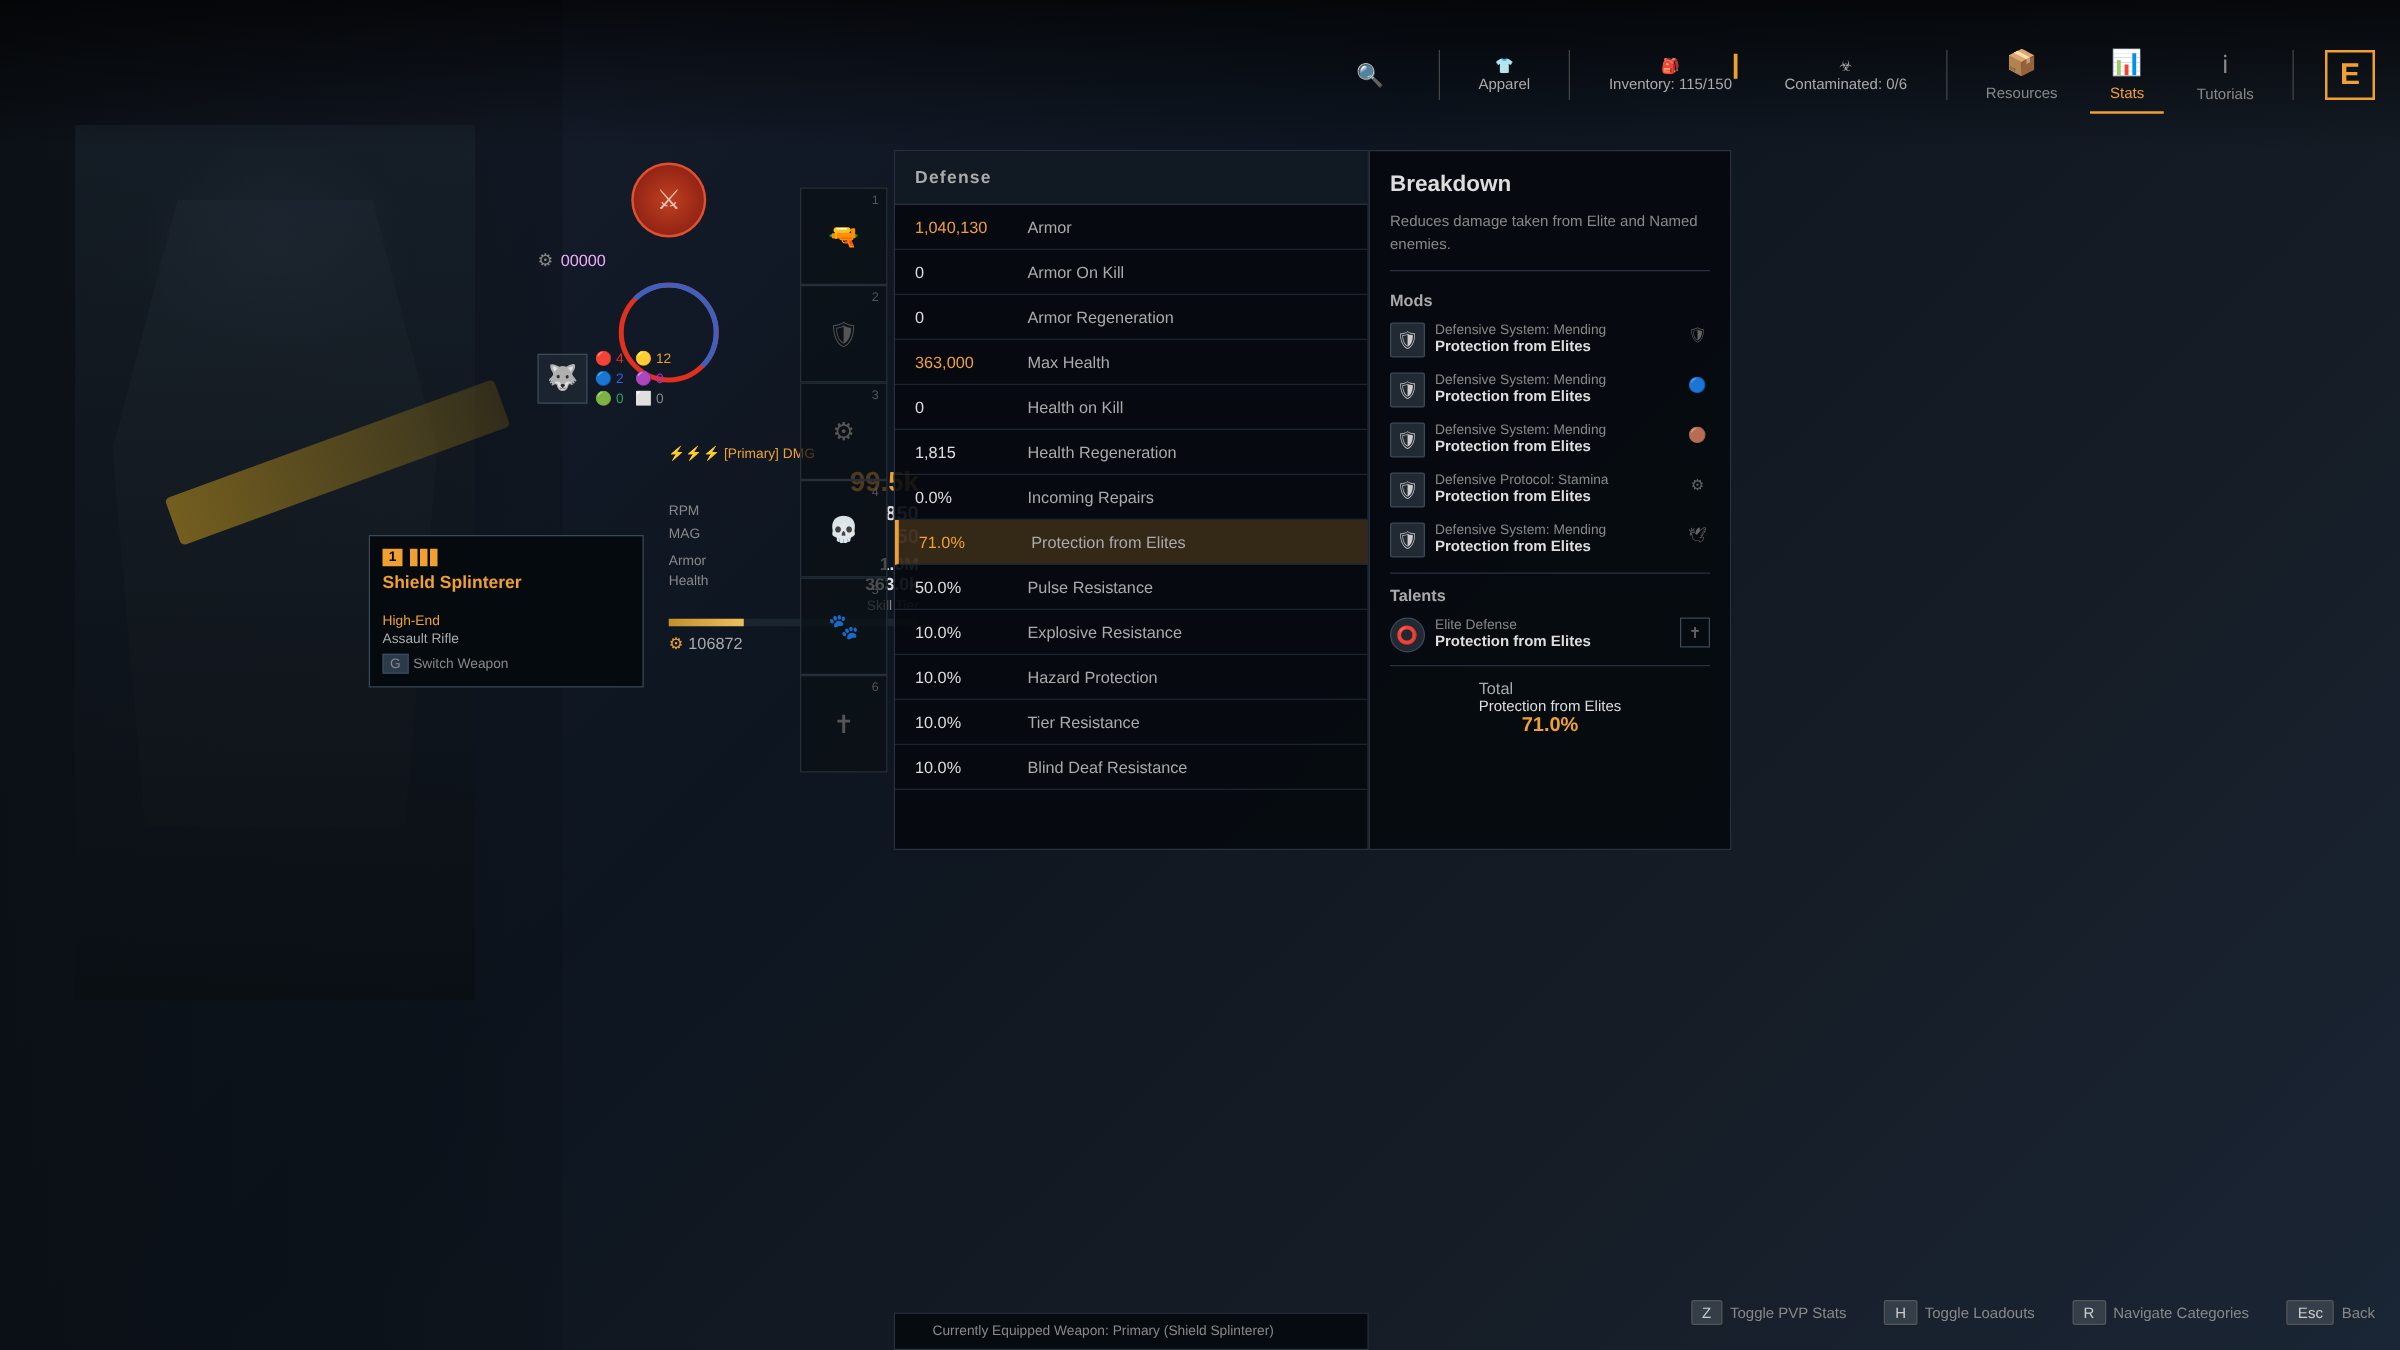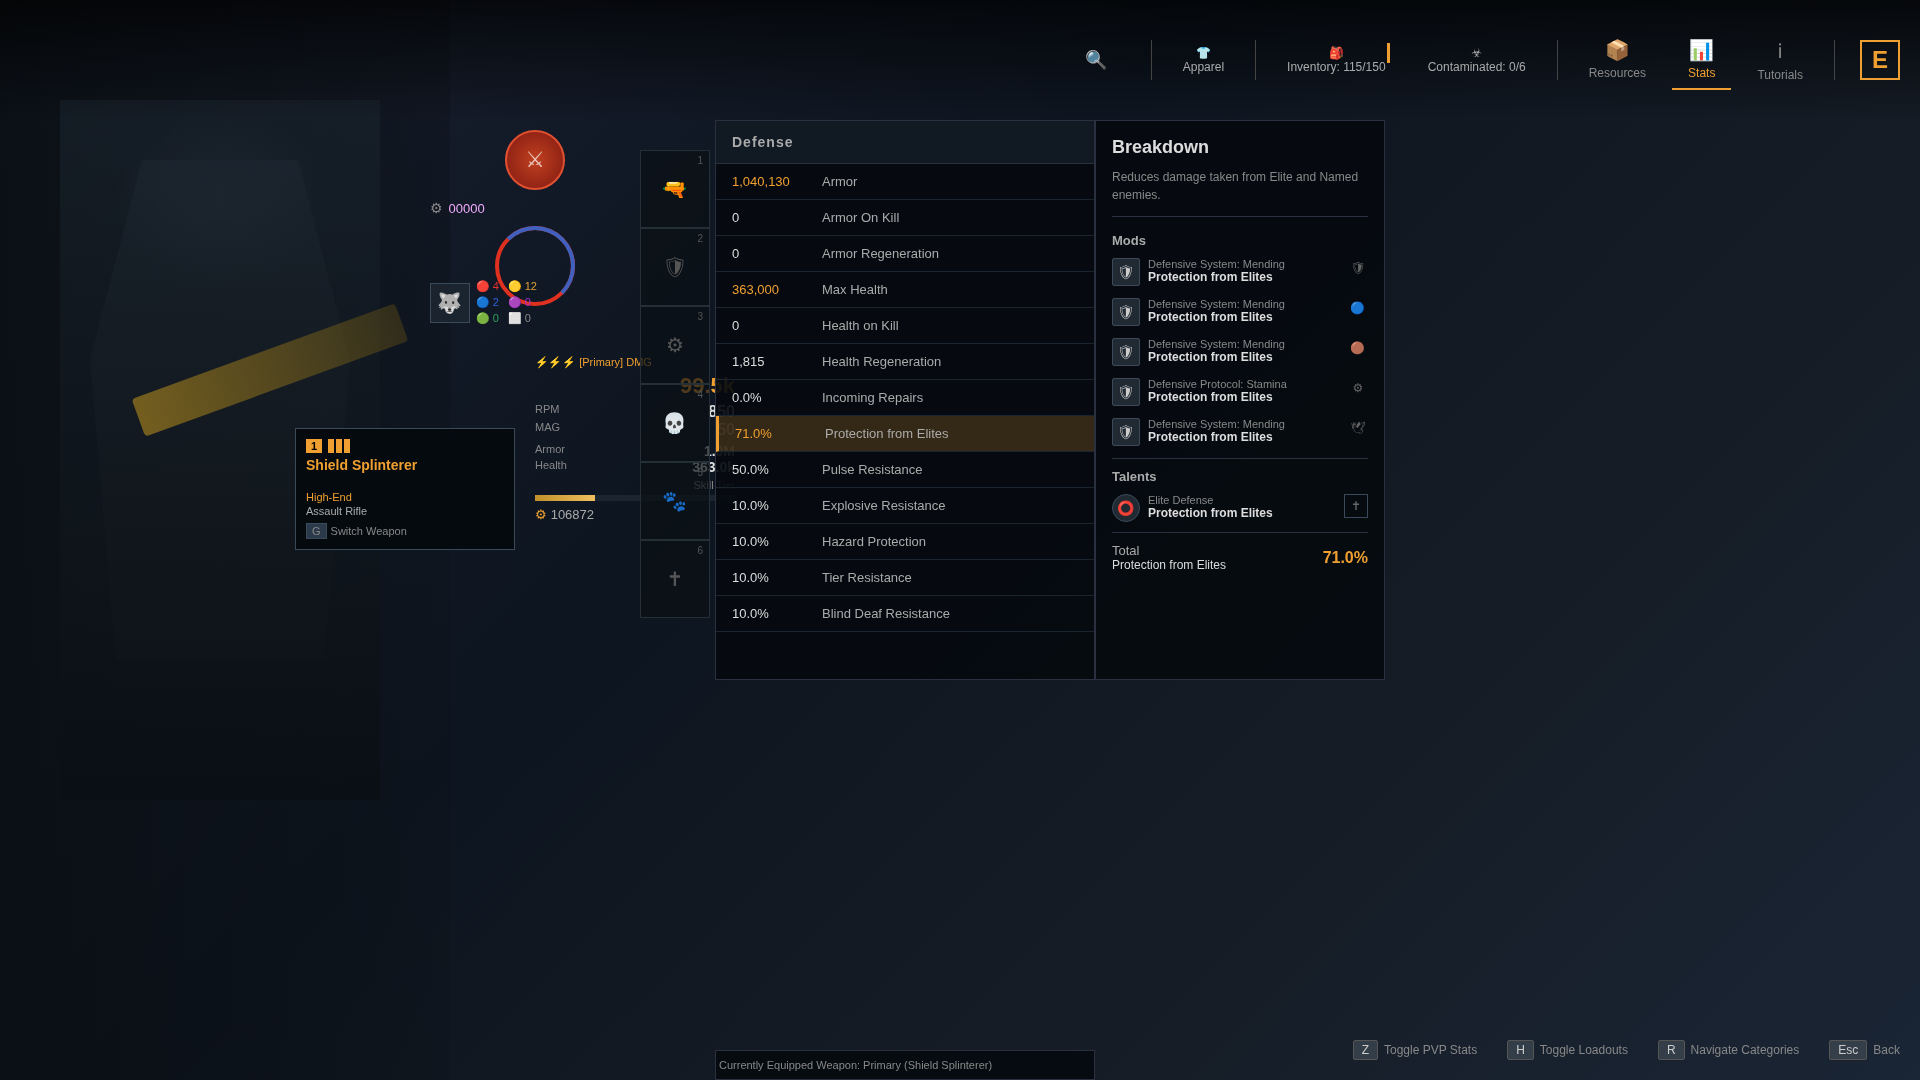--- a/index.html
+++ b/index.html
@@ -302,20 +302,21 @@
       flex-shrink: 0;
     }
 
     .total-section {
       border-top: 1px solid #2a3040;
       padding-top: 10px;
       margin-top: 4px;
       display: flex;
       align-items: center;
       justify-content: space-between;
+      flex-direction: column;
     }
 
     .total-label {
       font-size: 13px;
       color: #aaa;
     }
 
     .total-stat-name {
       font-size: 12px;
       color: #ddd;
@@ -436,21 +437,21 @@
     }
 
     
     .equipped-bar {
       position: absolute;
       bottom: 0;
       left: 715px;
       width: 380px;
       background: rgba(5,10,15,0.92);
       border: 1px solid #2a3040;
-      padding: 8px 3px;
+      padding: 8px 30px;
       font-size: 11px;
       color: #888;
     }
   </style>
 </head>
 <body>
 
 <div class="bg-scene"></div>
 
 <div class="character-area">

